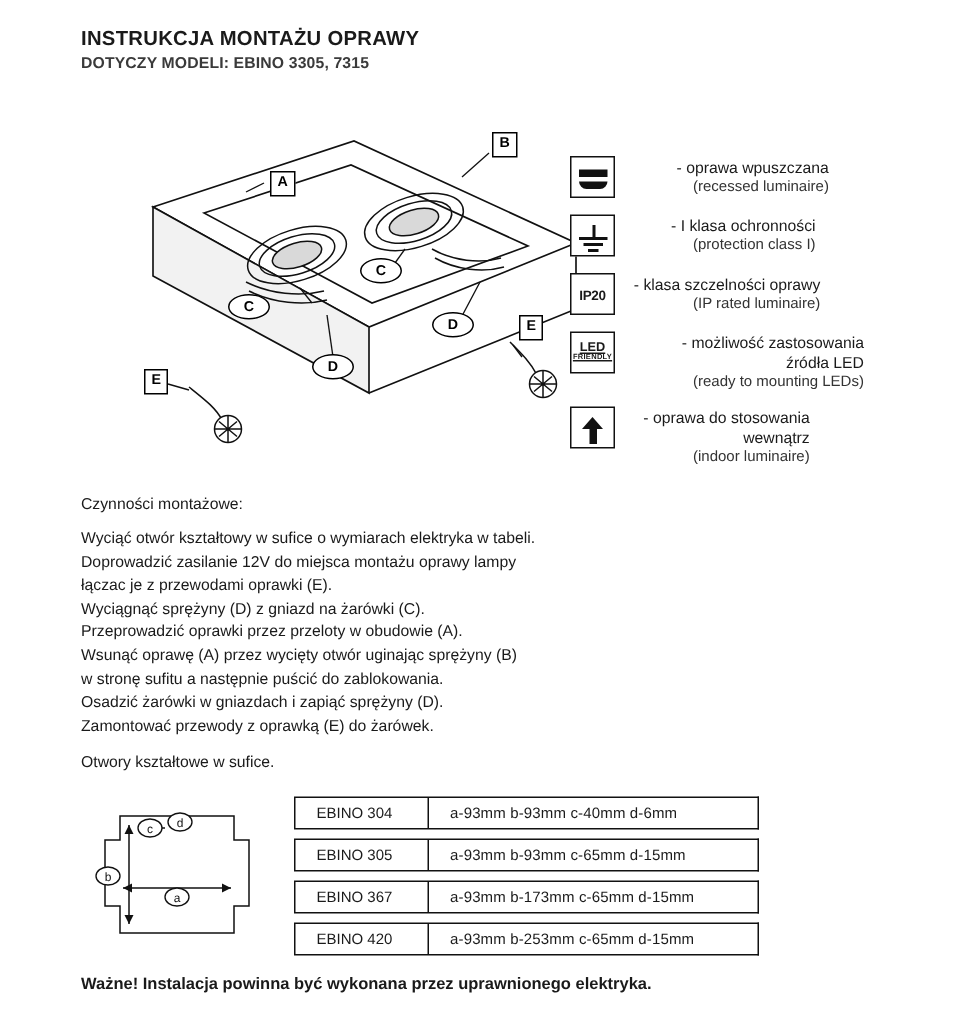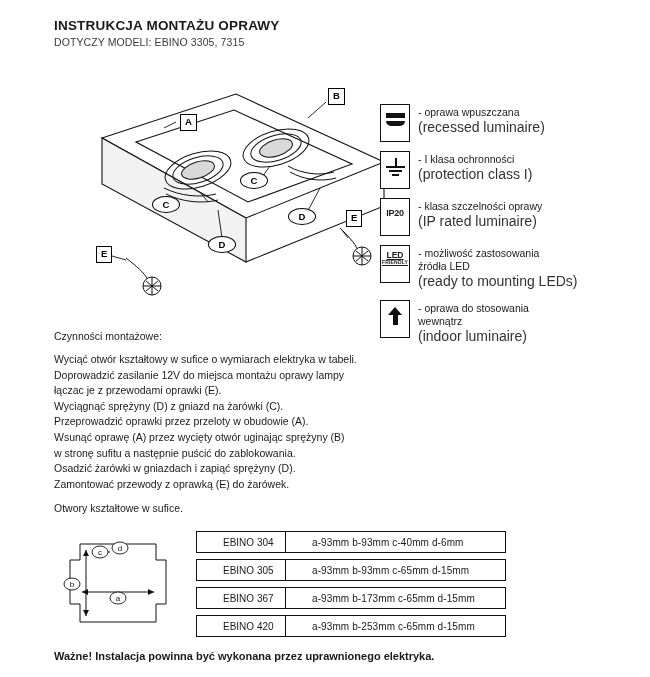--- a/index.html
+++ b/index.html
@@ -28,21 +28,21 @@
     top: 18px;
     font-size: 13.5px;
     font-weight: bold;
     letter-spacing: 0.2px;
   }
   .subtitle {
     position: absolute;
     left: 54px;
     top: 36px;
     font-size: 10.5px;
-    font-weight: normal;
+    font-weight: bold;
     color: #3a3a3a;
     letter-spacing: 0.1px;
   }
 
   
   .drawing {
     position: absolute;
     left: 40px;
     top: 70px;
     width: 360px;
@@ -81,38 +81,40 @@
     width: 262px;
   }
   .legend-row {
     display: flex;
     align-items: flex-start;
     margin-bottom: 9px;
     min-height: 30px;
   }
   .legend-icon {
     width: 30px;
-    height: 38px;
+    height: 28px;
     flex: 0 0 30px;
     border: 1px solid #111;
     background: #fff;
     position: relative;
     box-sizing: border-box;
     margin-right: 8px;
   }
   .legend-text {
     font-size: 10.5px;
     line-height: 1.25;
     padding-top: 2px;
+    text-align: right;
   }
   .legend-text .main { display: block; }
   .legend-text .sub {
     display: block;
-    font-size: 14px;
+    font-size: 10px;
     color: #333;
+    margin-left: 44px;
   }
 
   
   .ic-recessed-top {
     position: absolute;
     left: 5px; top: 8px; width: 19px; height: 5px;
     background: #111;
   }
   .ic-recessed-bot {
     position: absolute;
@@ -199,21 +201,21 @@
     display: flex;
     height: 22px;
     margin-bottom: 6px;
   }
   .tcell {
     border: 1px solid #111;
     box-sizing: border-box;
     font-size: 10px;
     display: flex;
     align-items: center;
-    padding-left: 26px;
+    padding-left: 14px;
   }
   .tcell.model {
     width: 90px;
     flex: 0 0 90px;
     font-weight: normal;
   }
   .tcell.dims {
     flex: 1 1 auto;
     border-left: none;
     letter-spacing: 0.1px;

